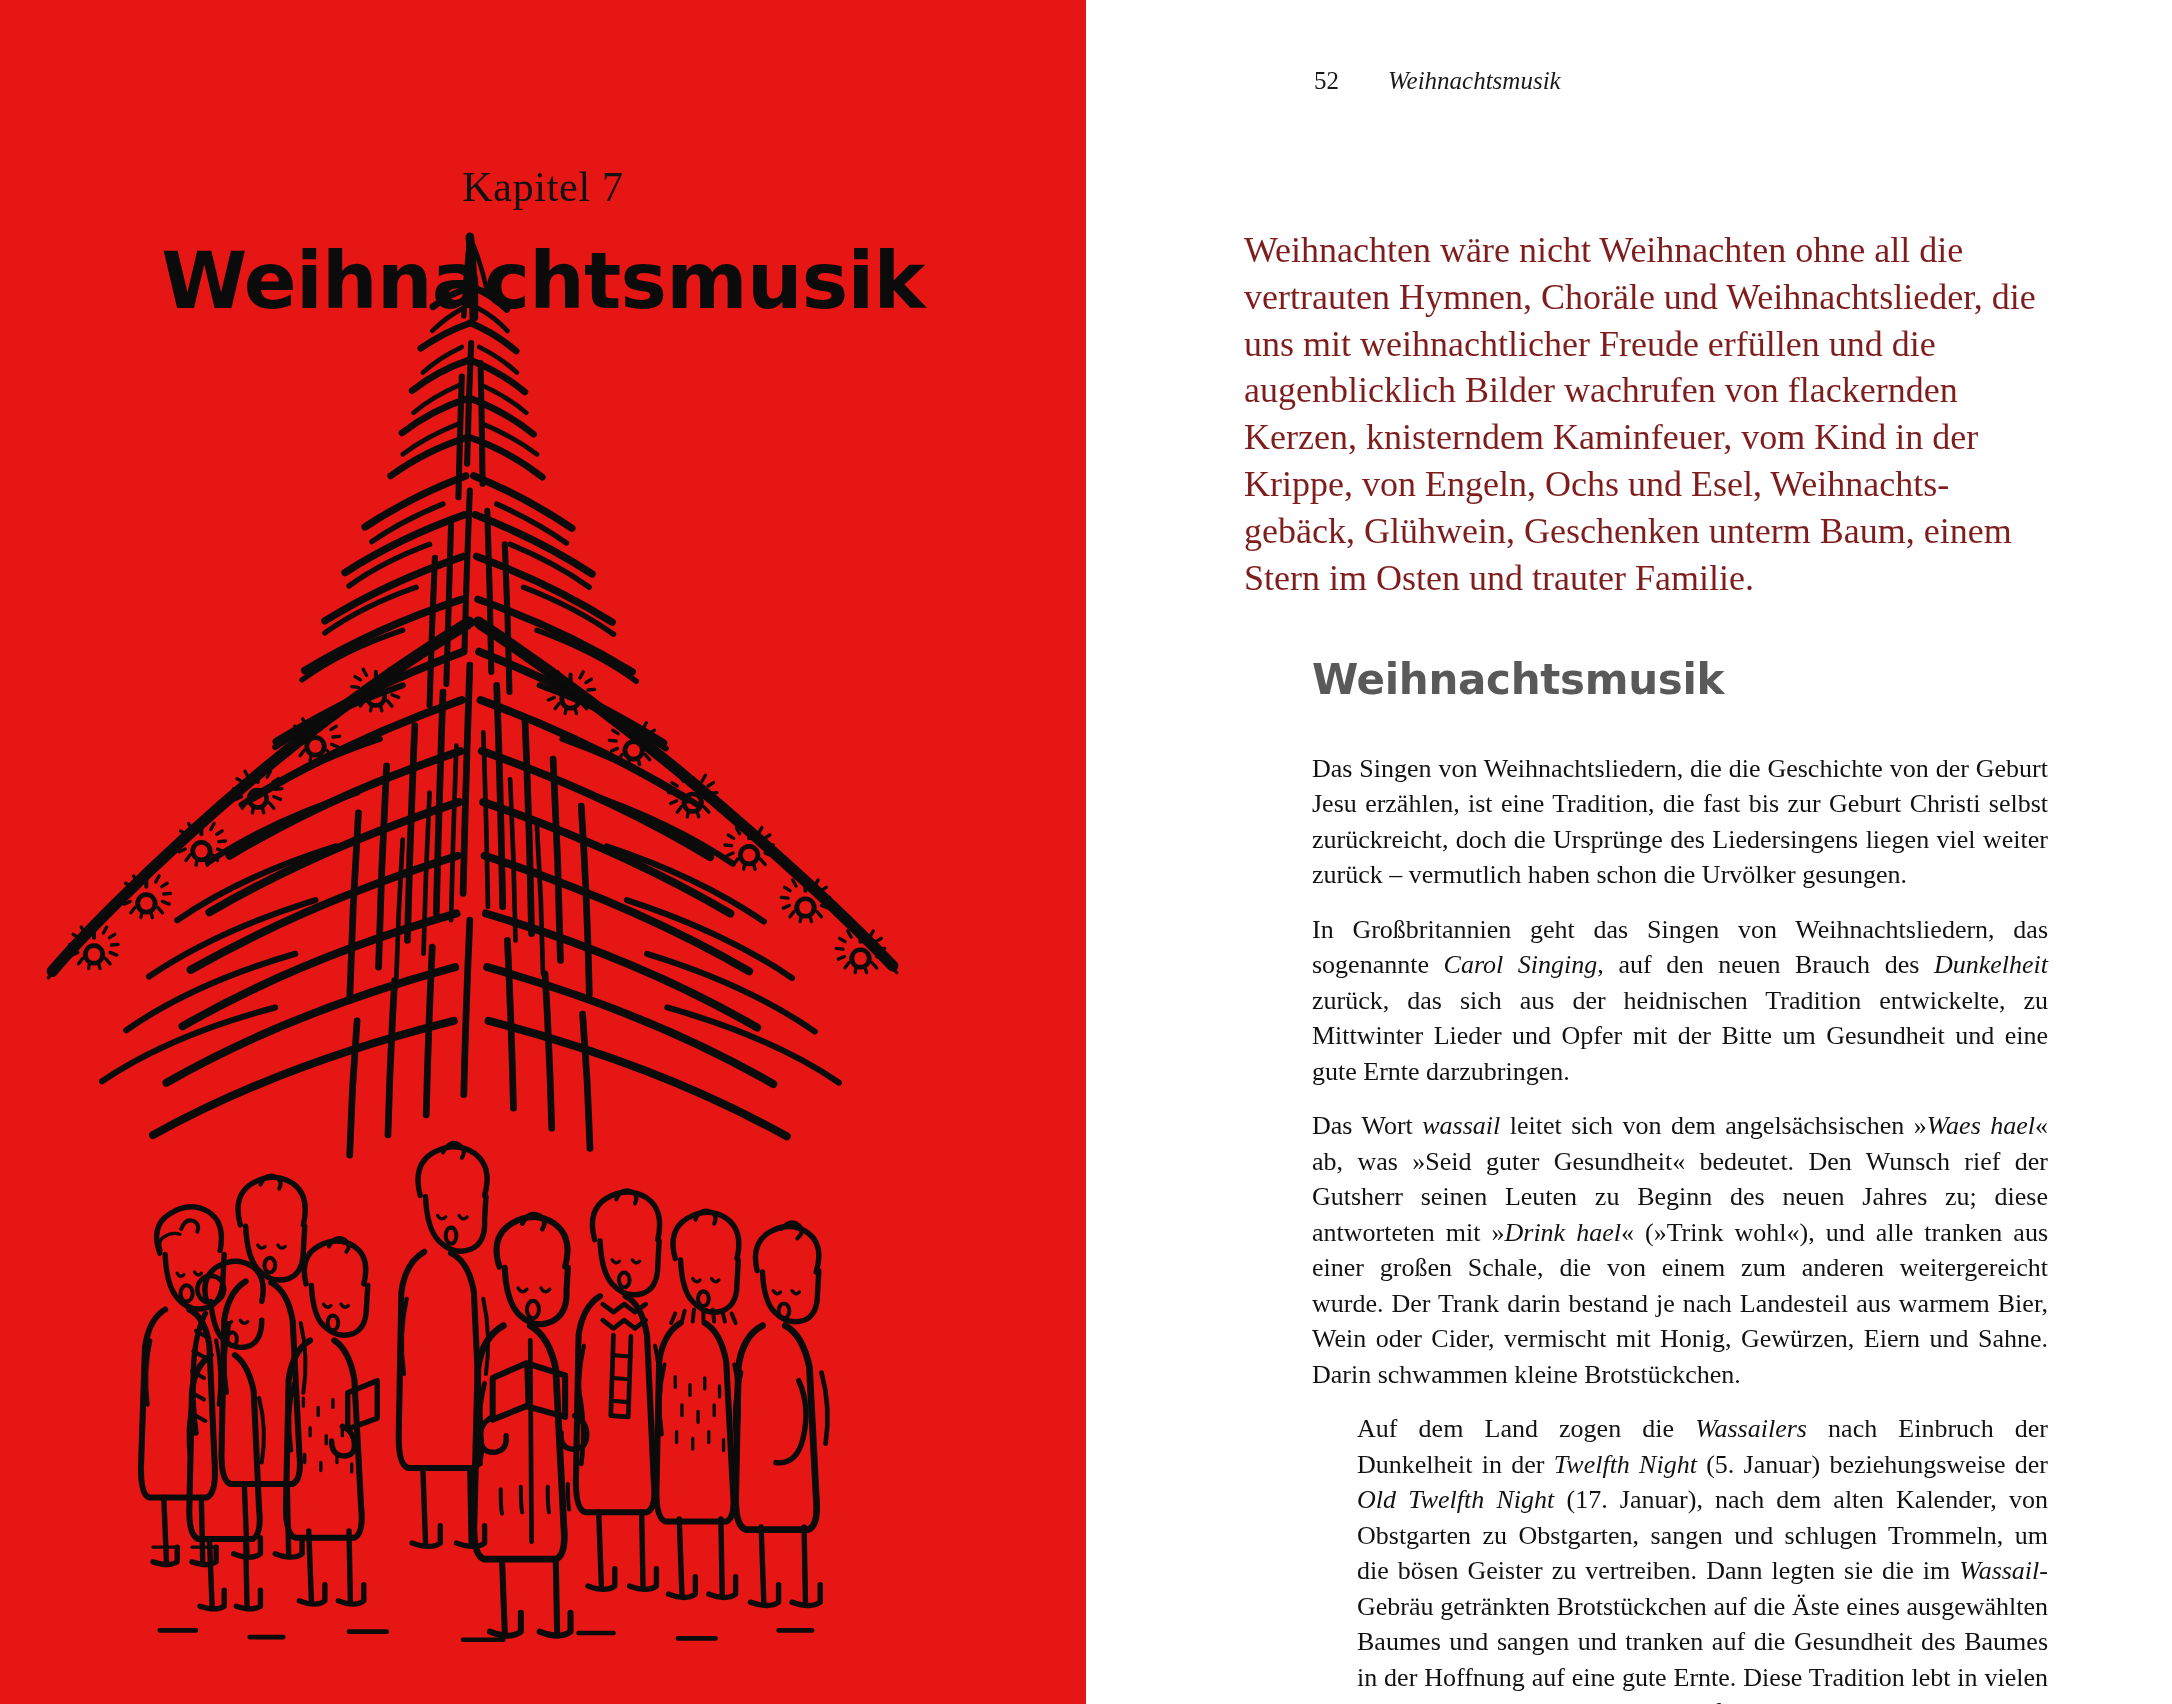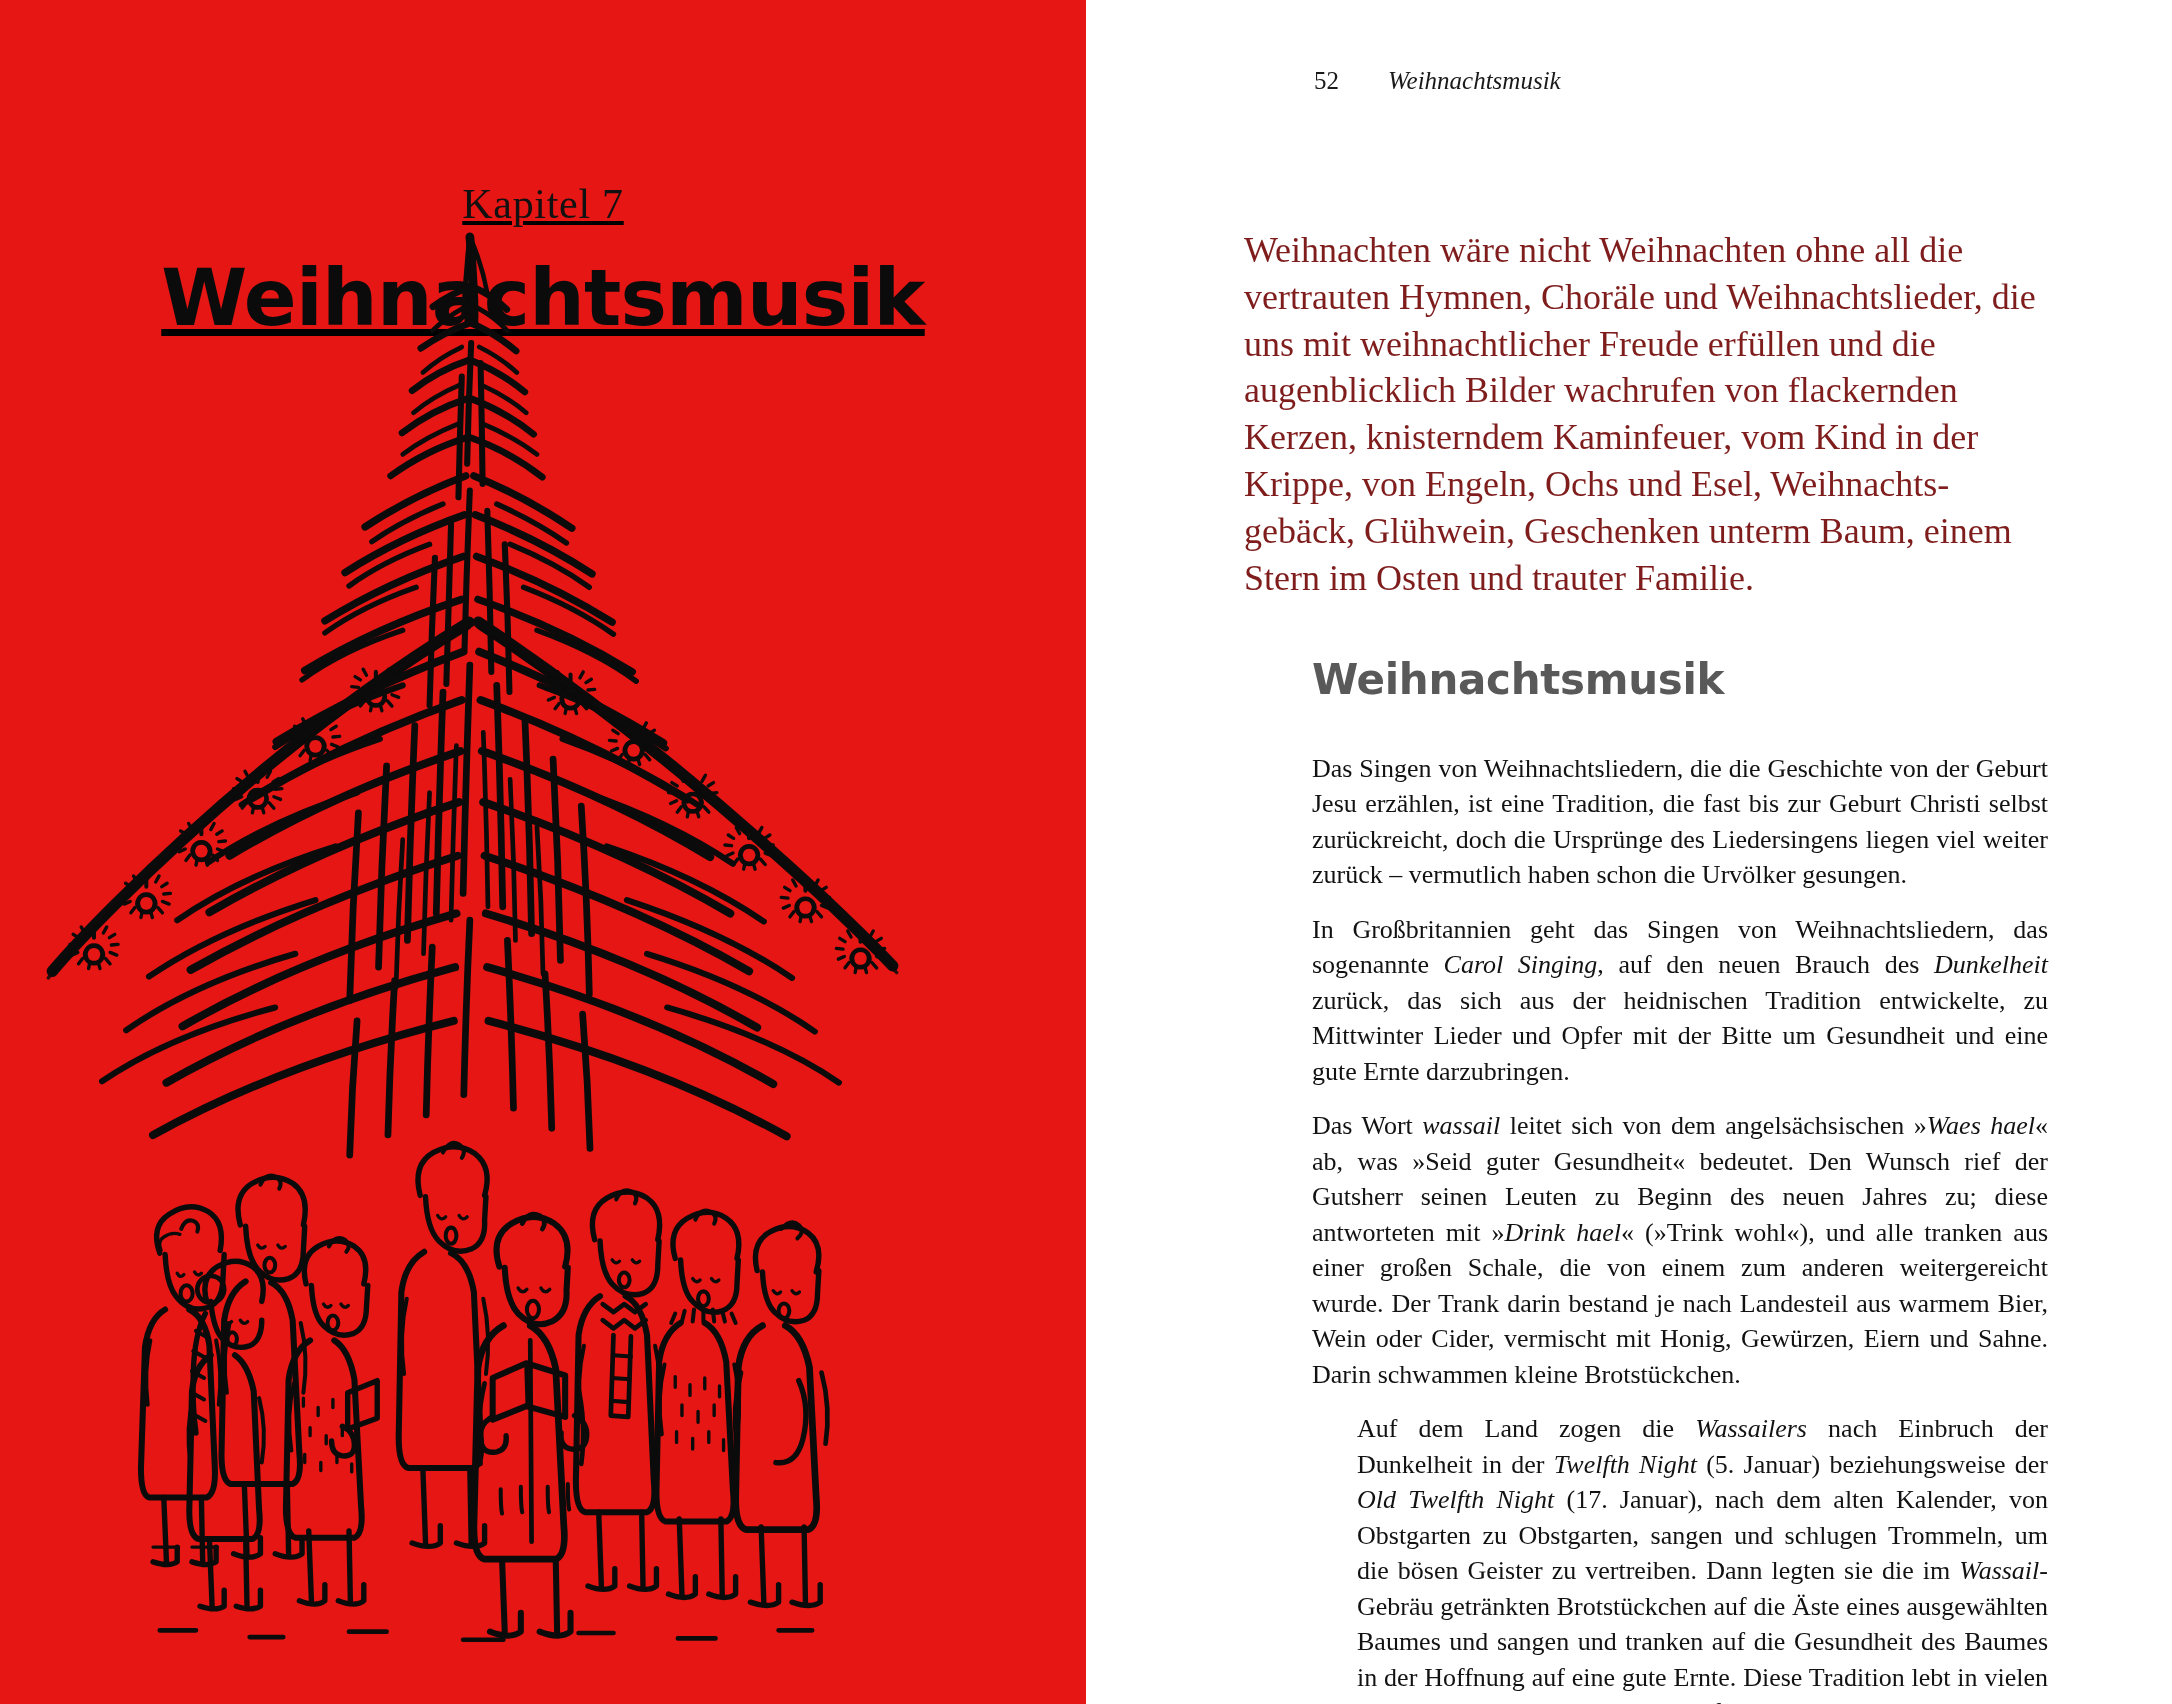--- a/index.html
+++ b/index.html
@@ -27,25 +27,24 @@
     position: relative;
     width: 1086px;
     height: 1704px;
     background: #E51614;
     flex: 0 0 1086px;
     overflow: hidden;
   }
 
   #chapter-block {
     position: absolute;
-    top: 183px;
+    top: 166px;
     left: 0;
     width: 100%;
     text-align: center;
-    text-decoration: underline;
   }
   #chapter-kicker {
     font-family: "Liberation Serif", serif;
     font-size: 42px;
     color: #111111;
     letter-spacing: 0.7px;
     line-height: 1;
   }
   #chapter-title {
     margin-top: 34px;

